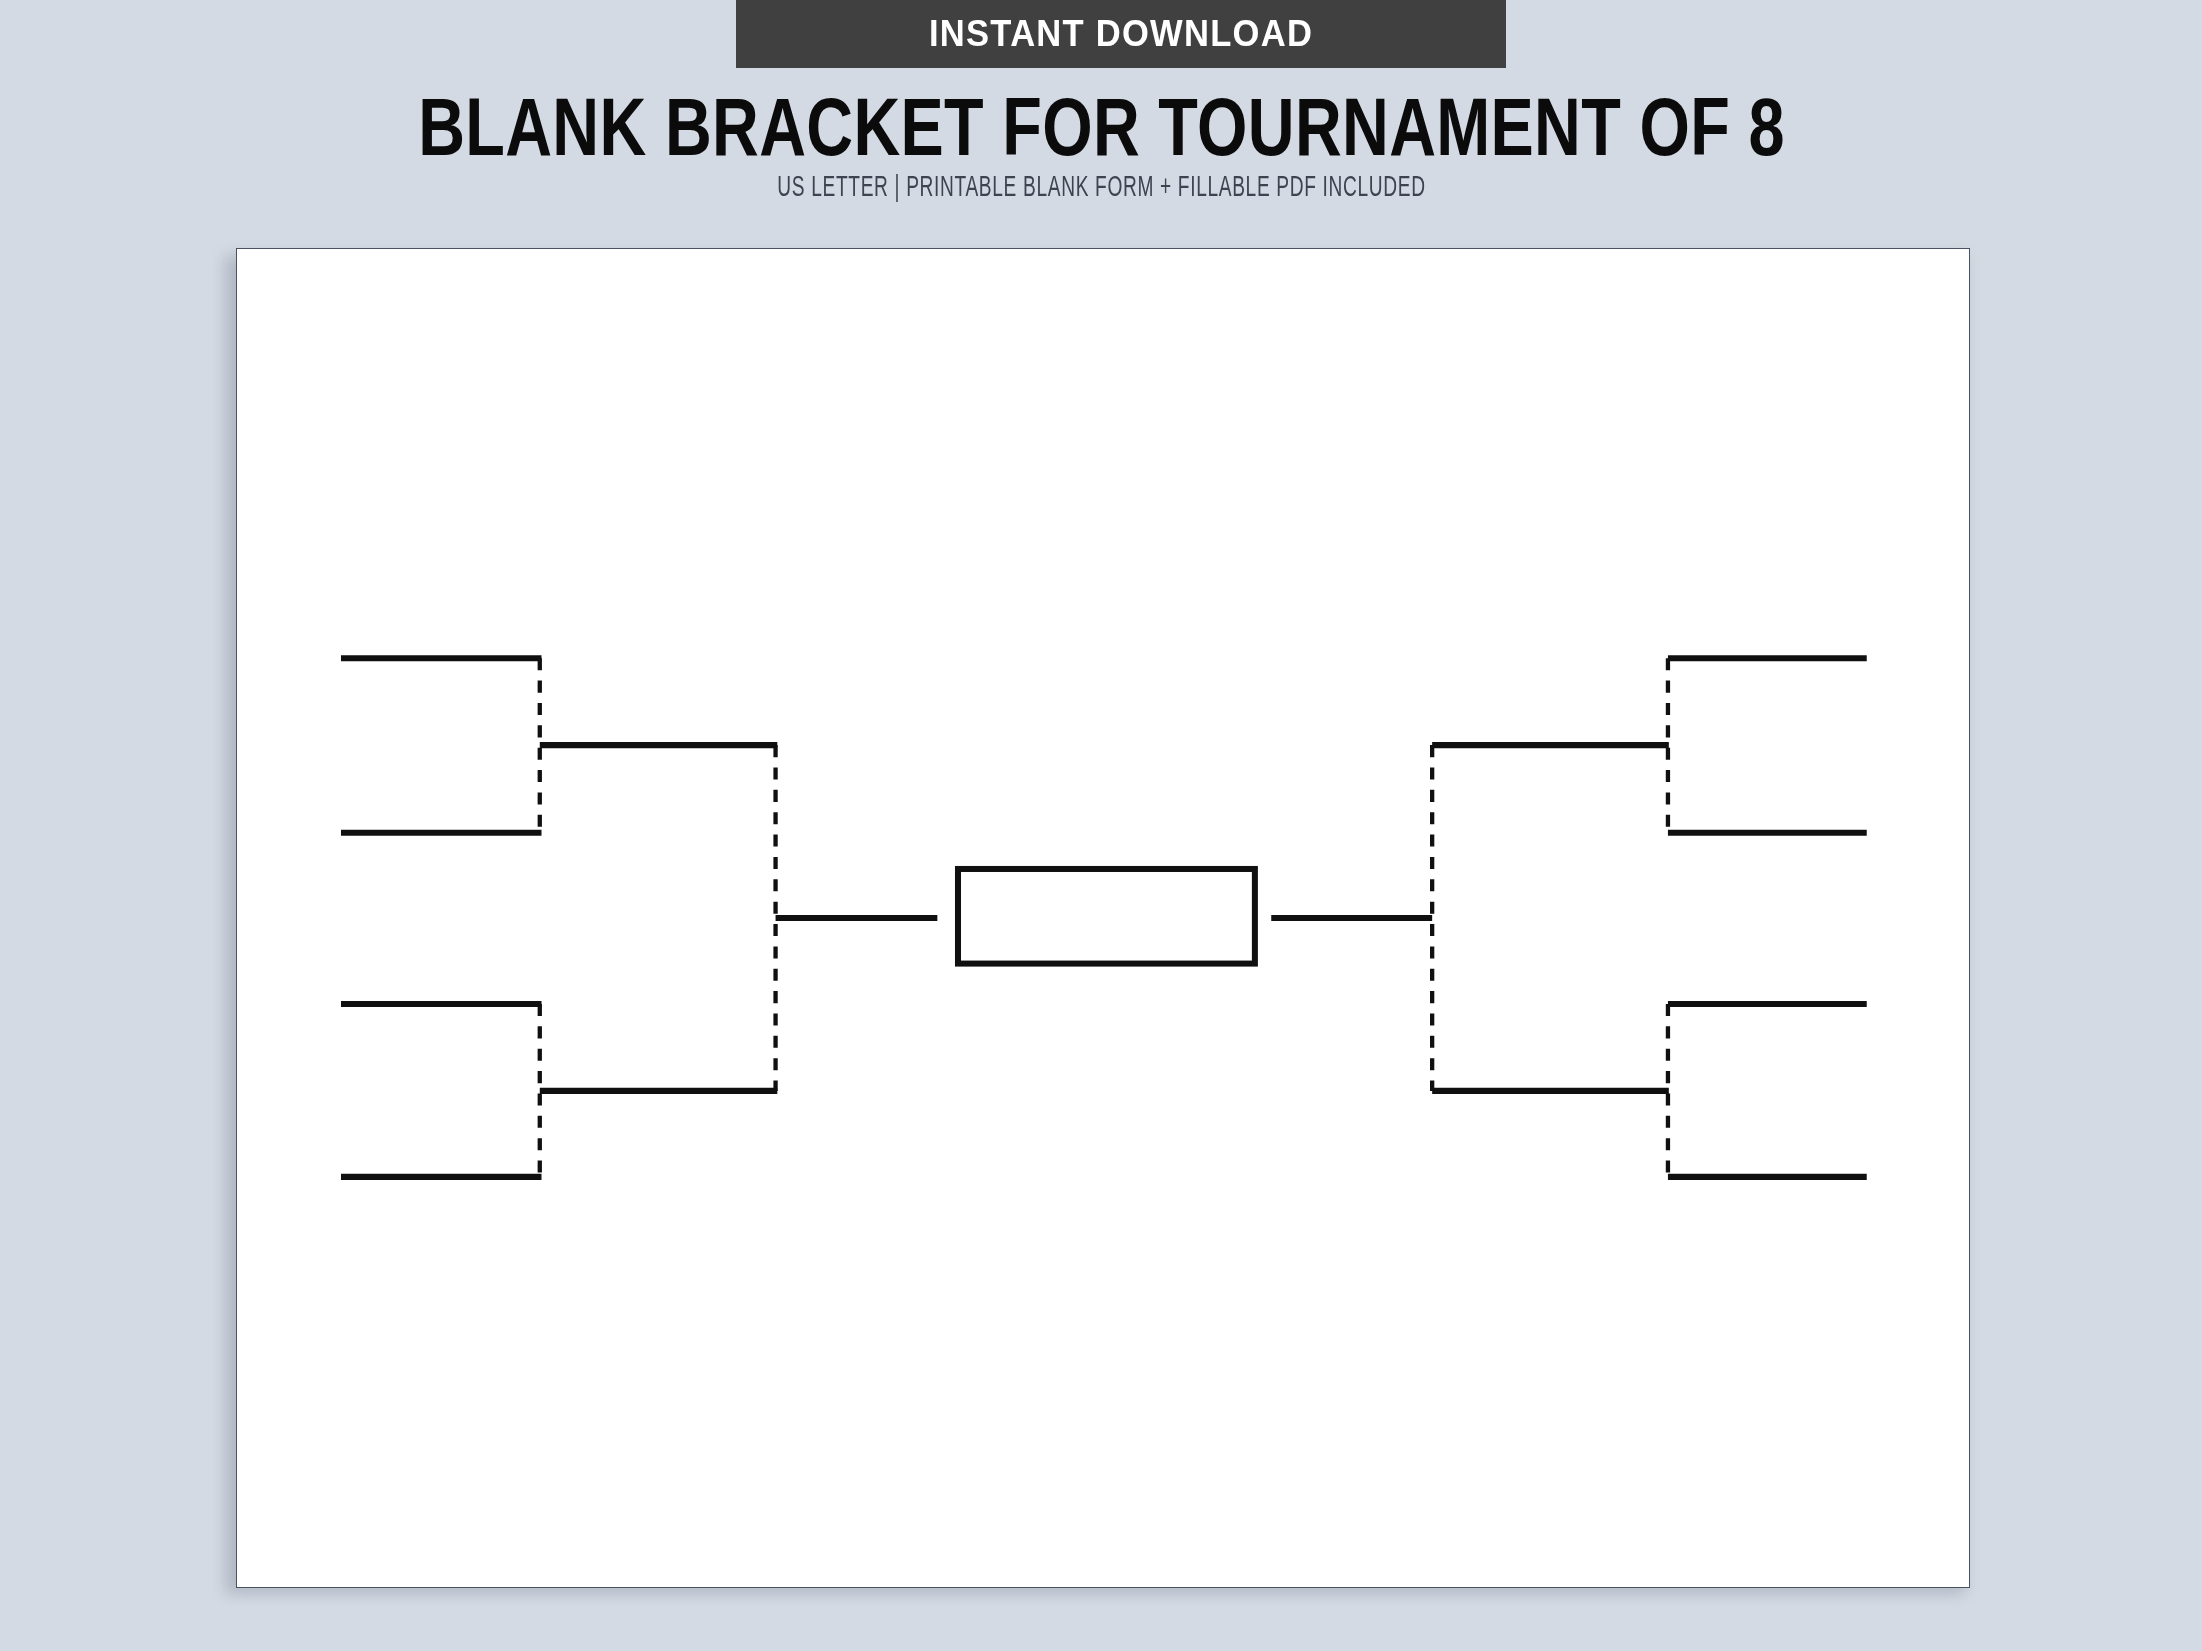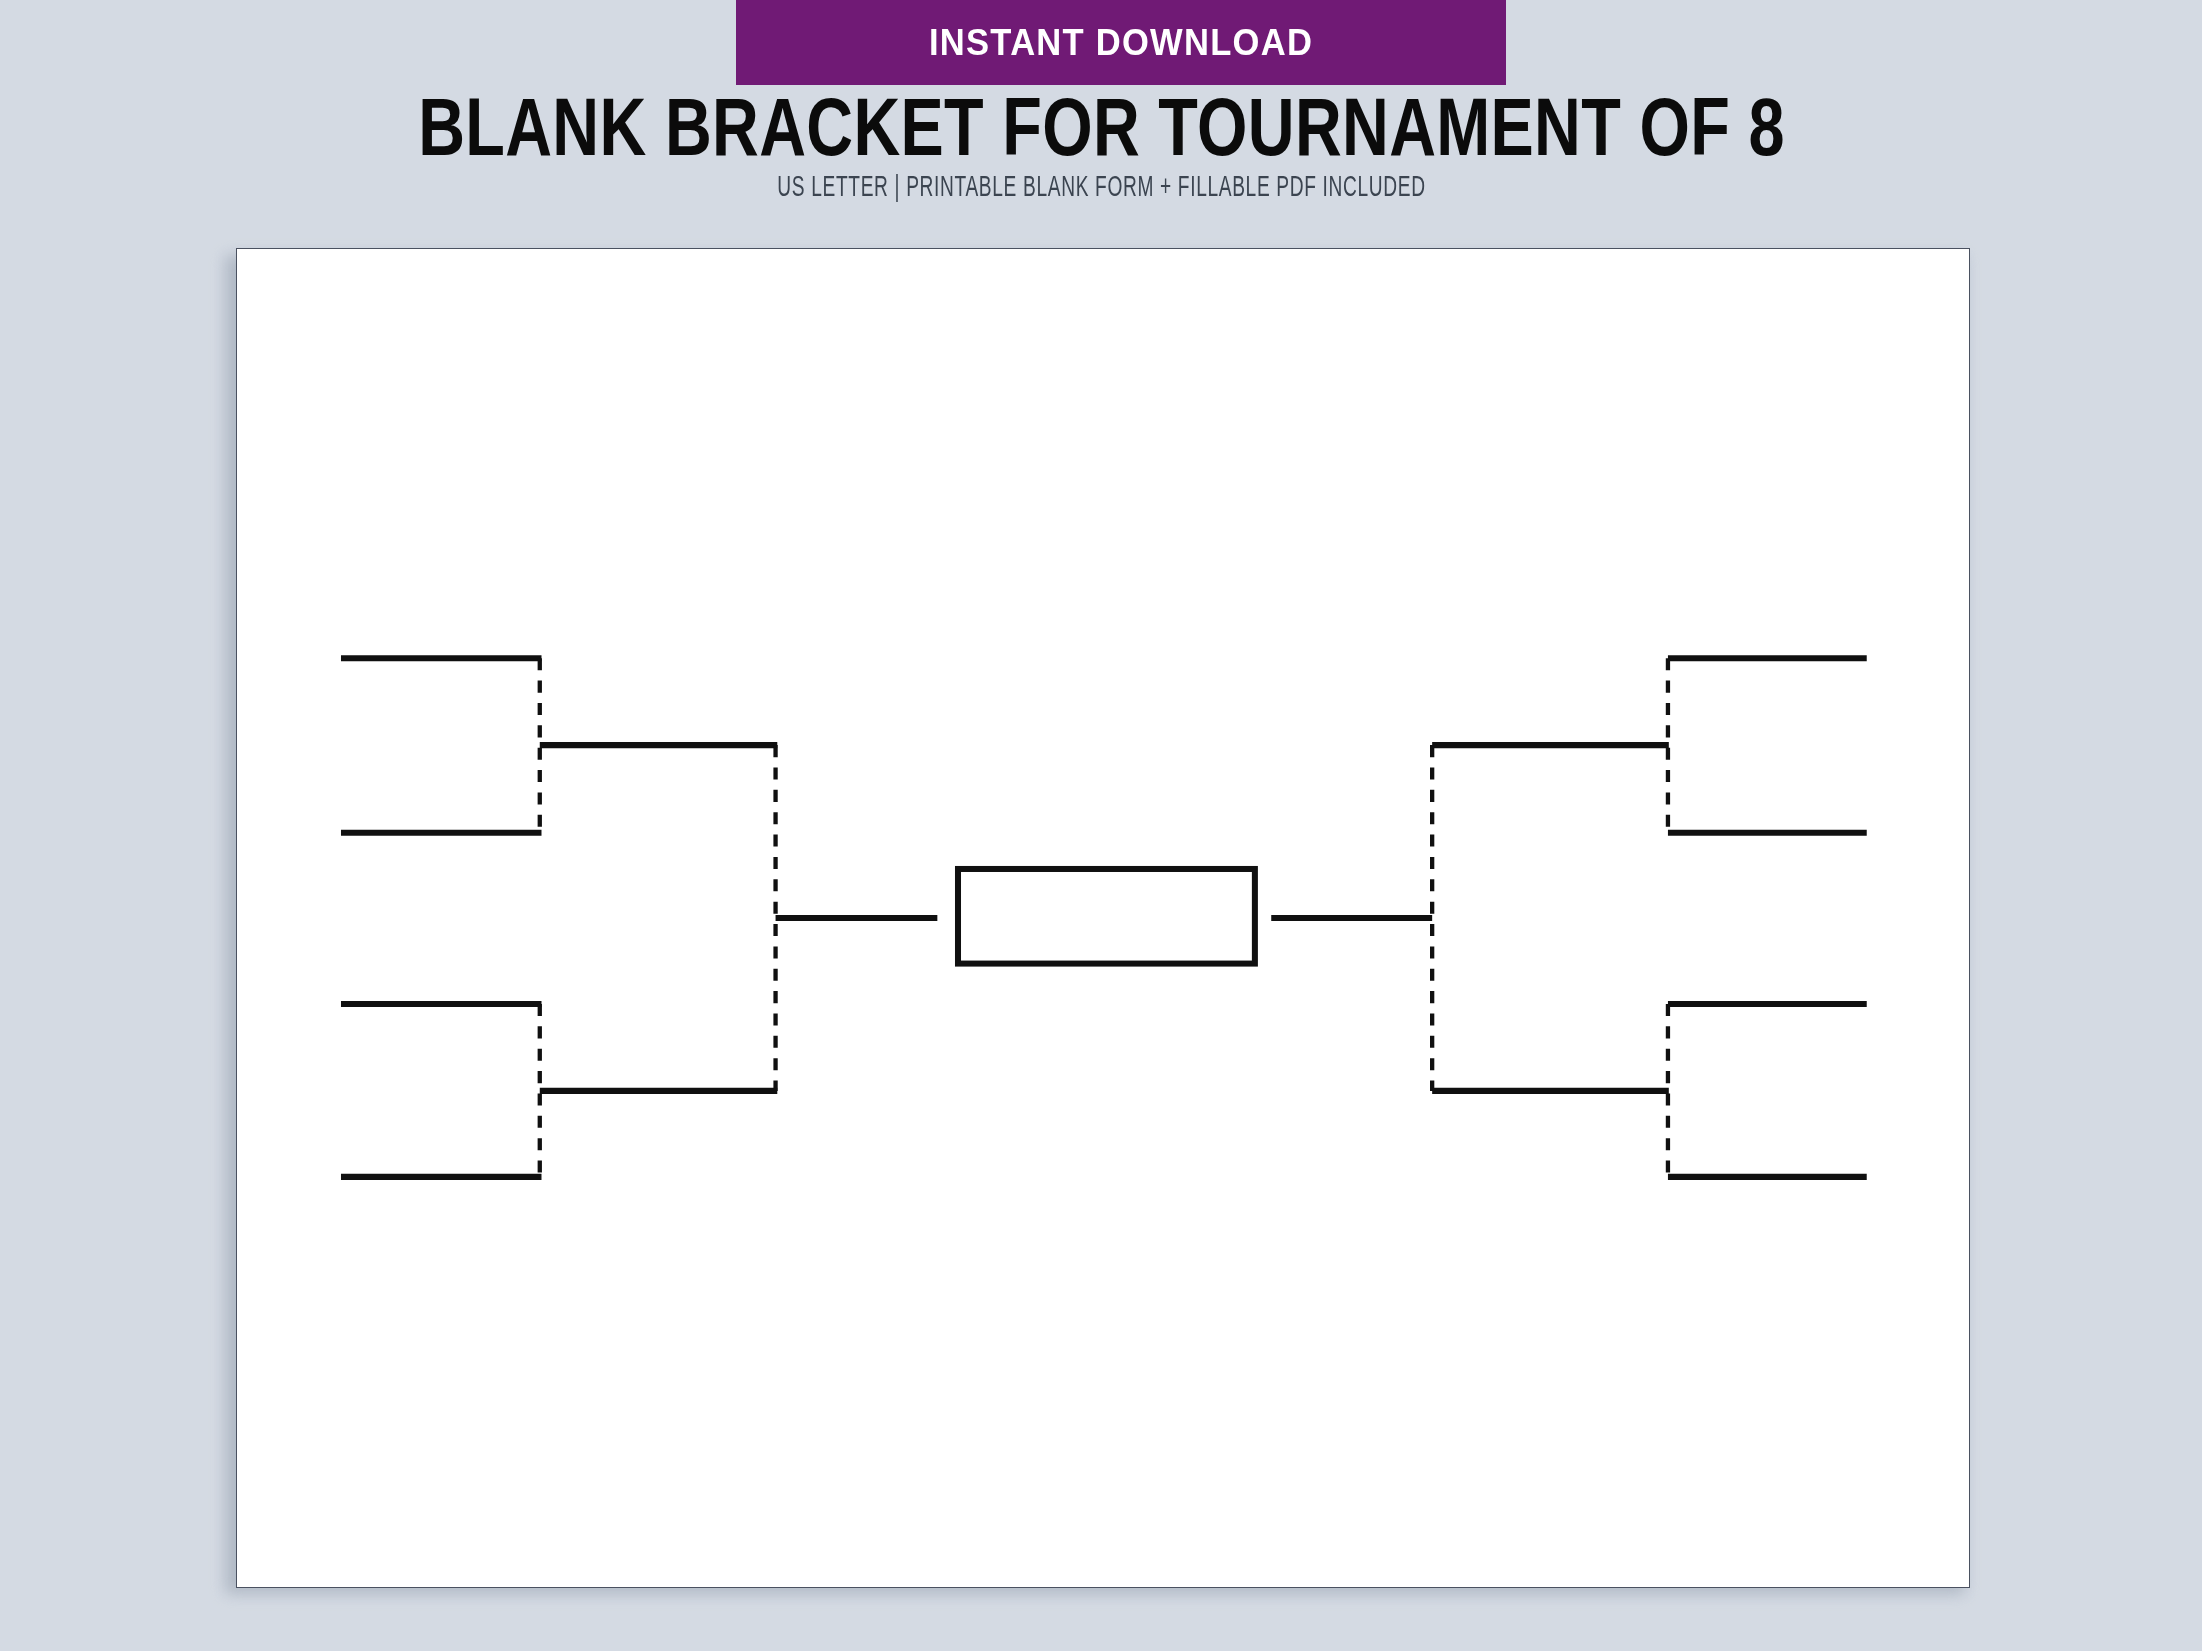--- a/index.html
+++ b/index.html
@@ -23,22 +23,22 @@
     left: 0;
     width: 2203px;
     height: 215px;
   }
 
   .badge {
     position: absolute;
     left: 736px;
     top: 0px;
     width: 770px;
-    height: 85px;
-    background: #701a75;
+    height: 68px;
+    background: #404040;
     display: flex;
     align-items: center;
     justify-content: center;
   }
 
   .badge-label {
     color: #ffffff;
     font-family: "Liberation Sans", sans-serif;
     font-weight: bold;
     font-size: 36px;

